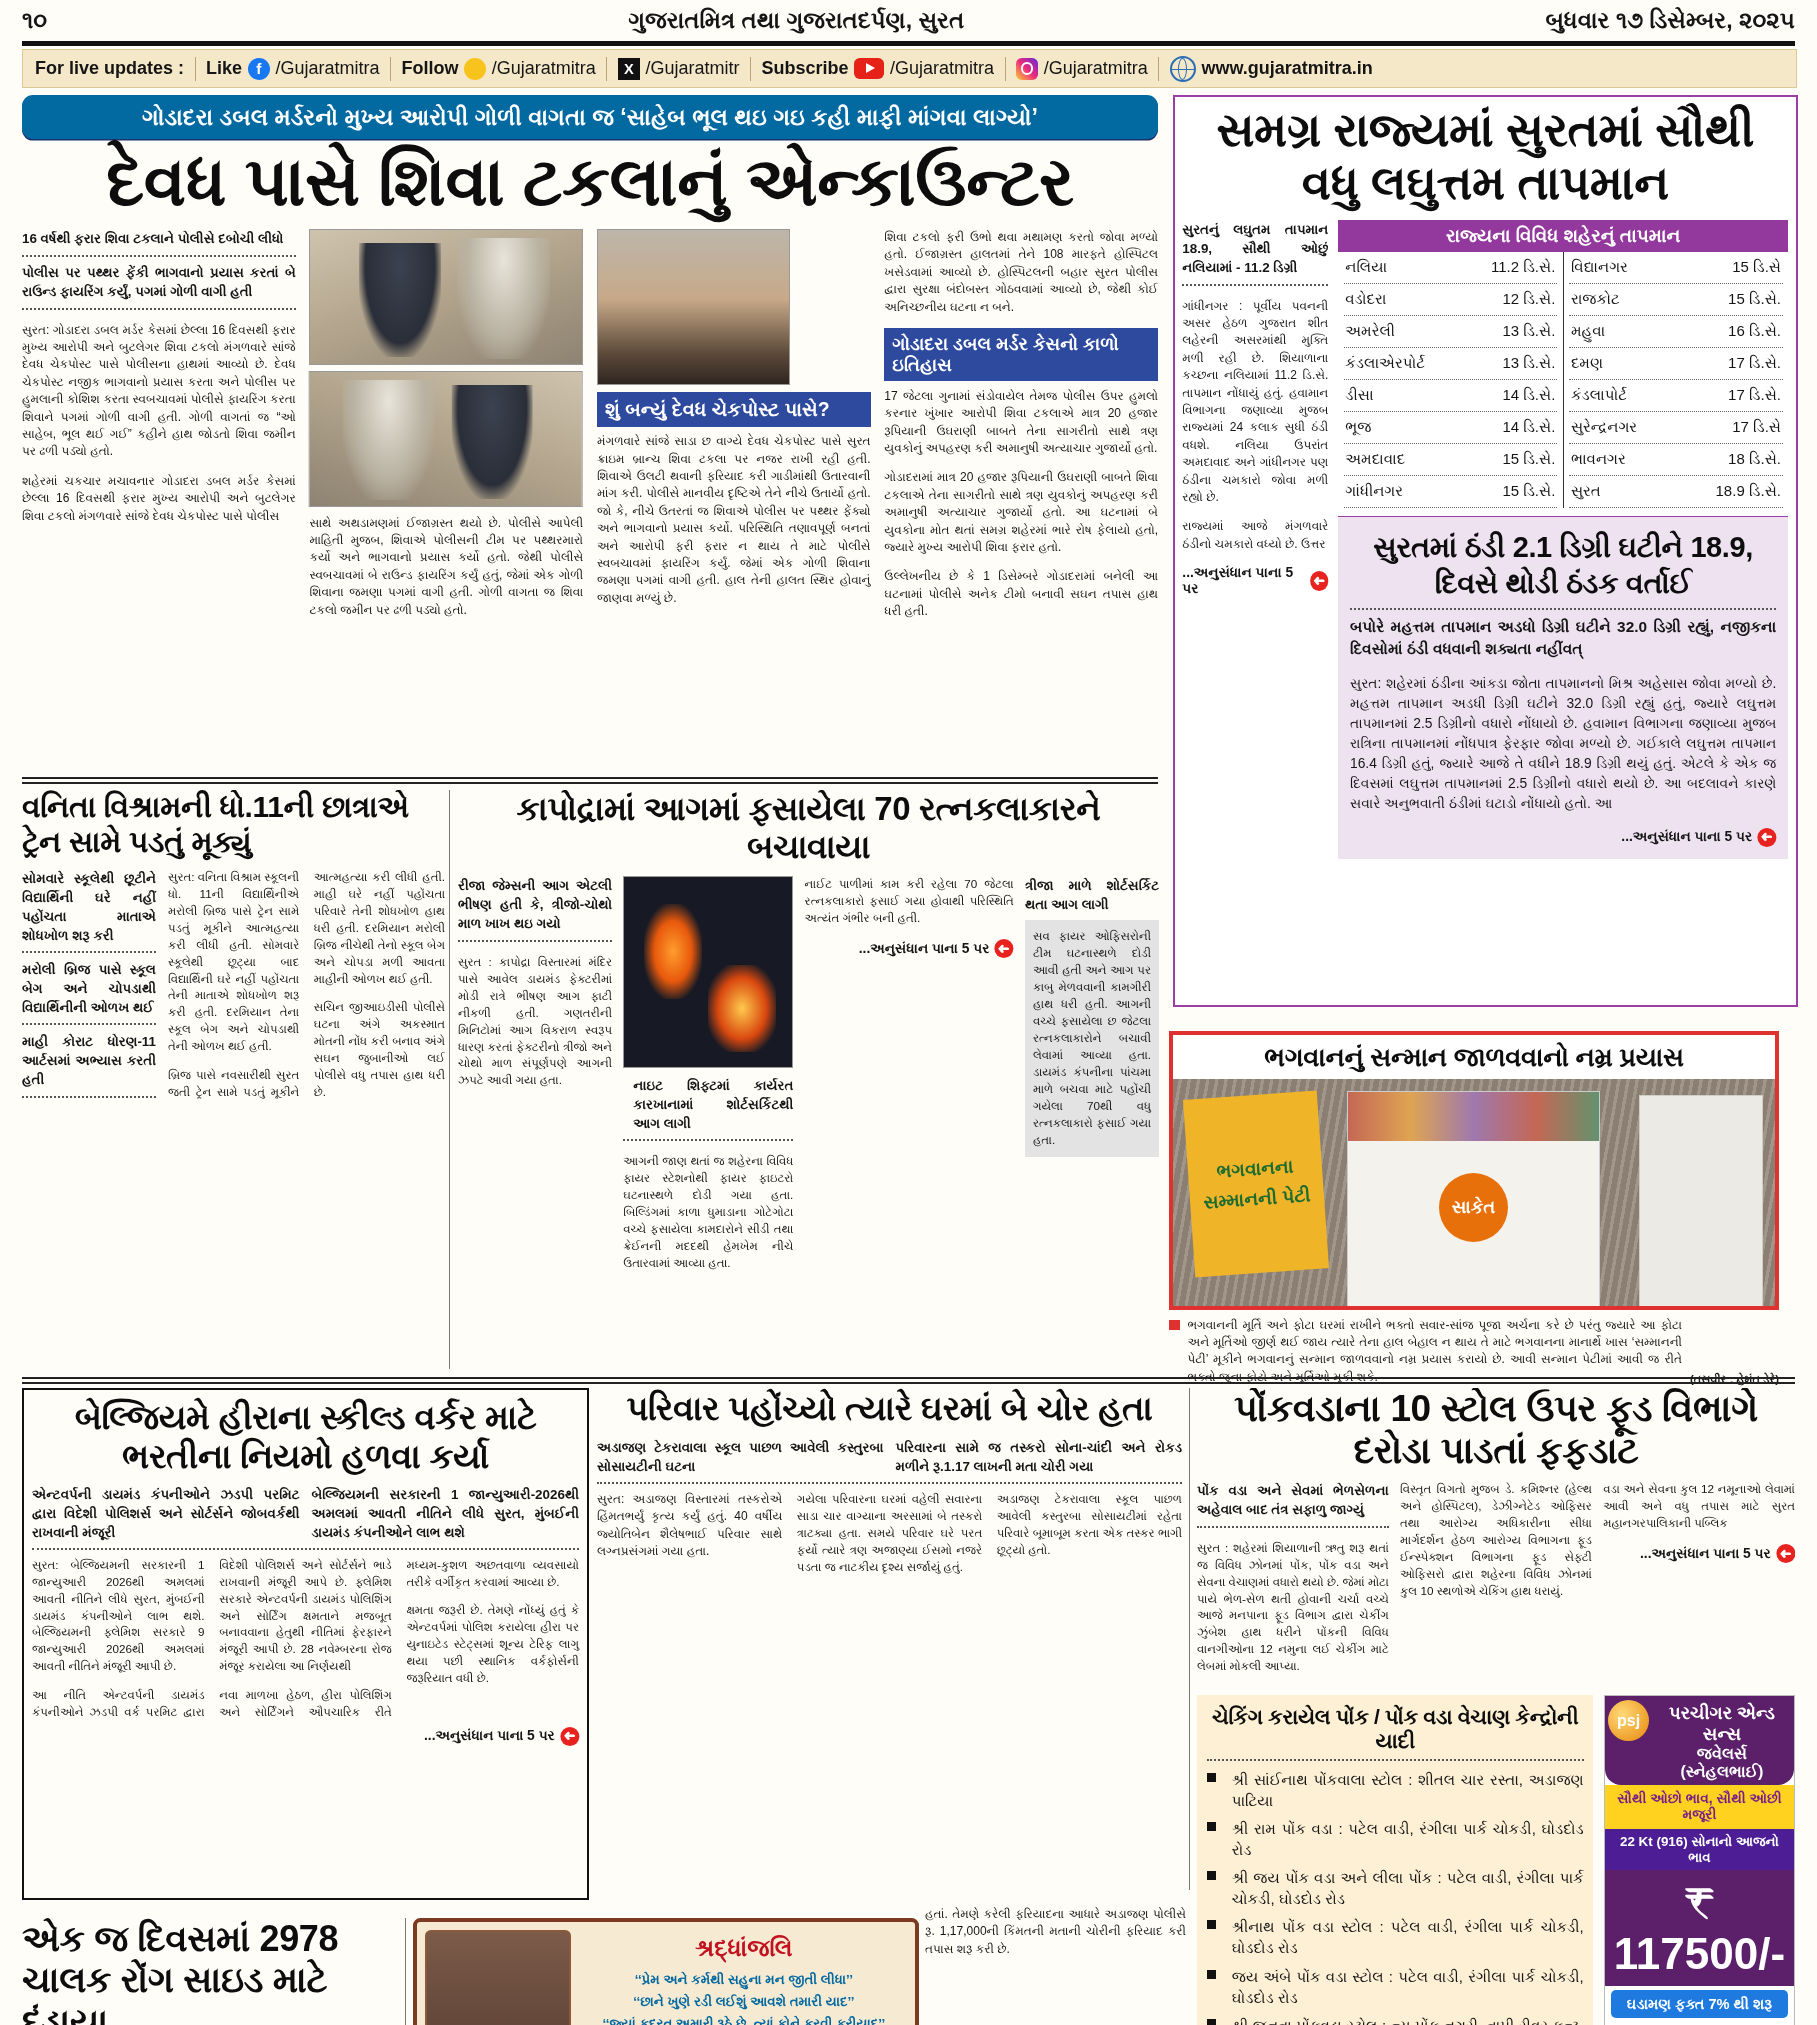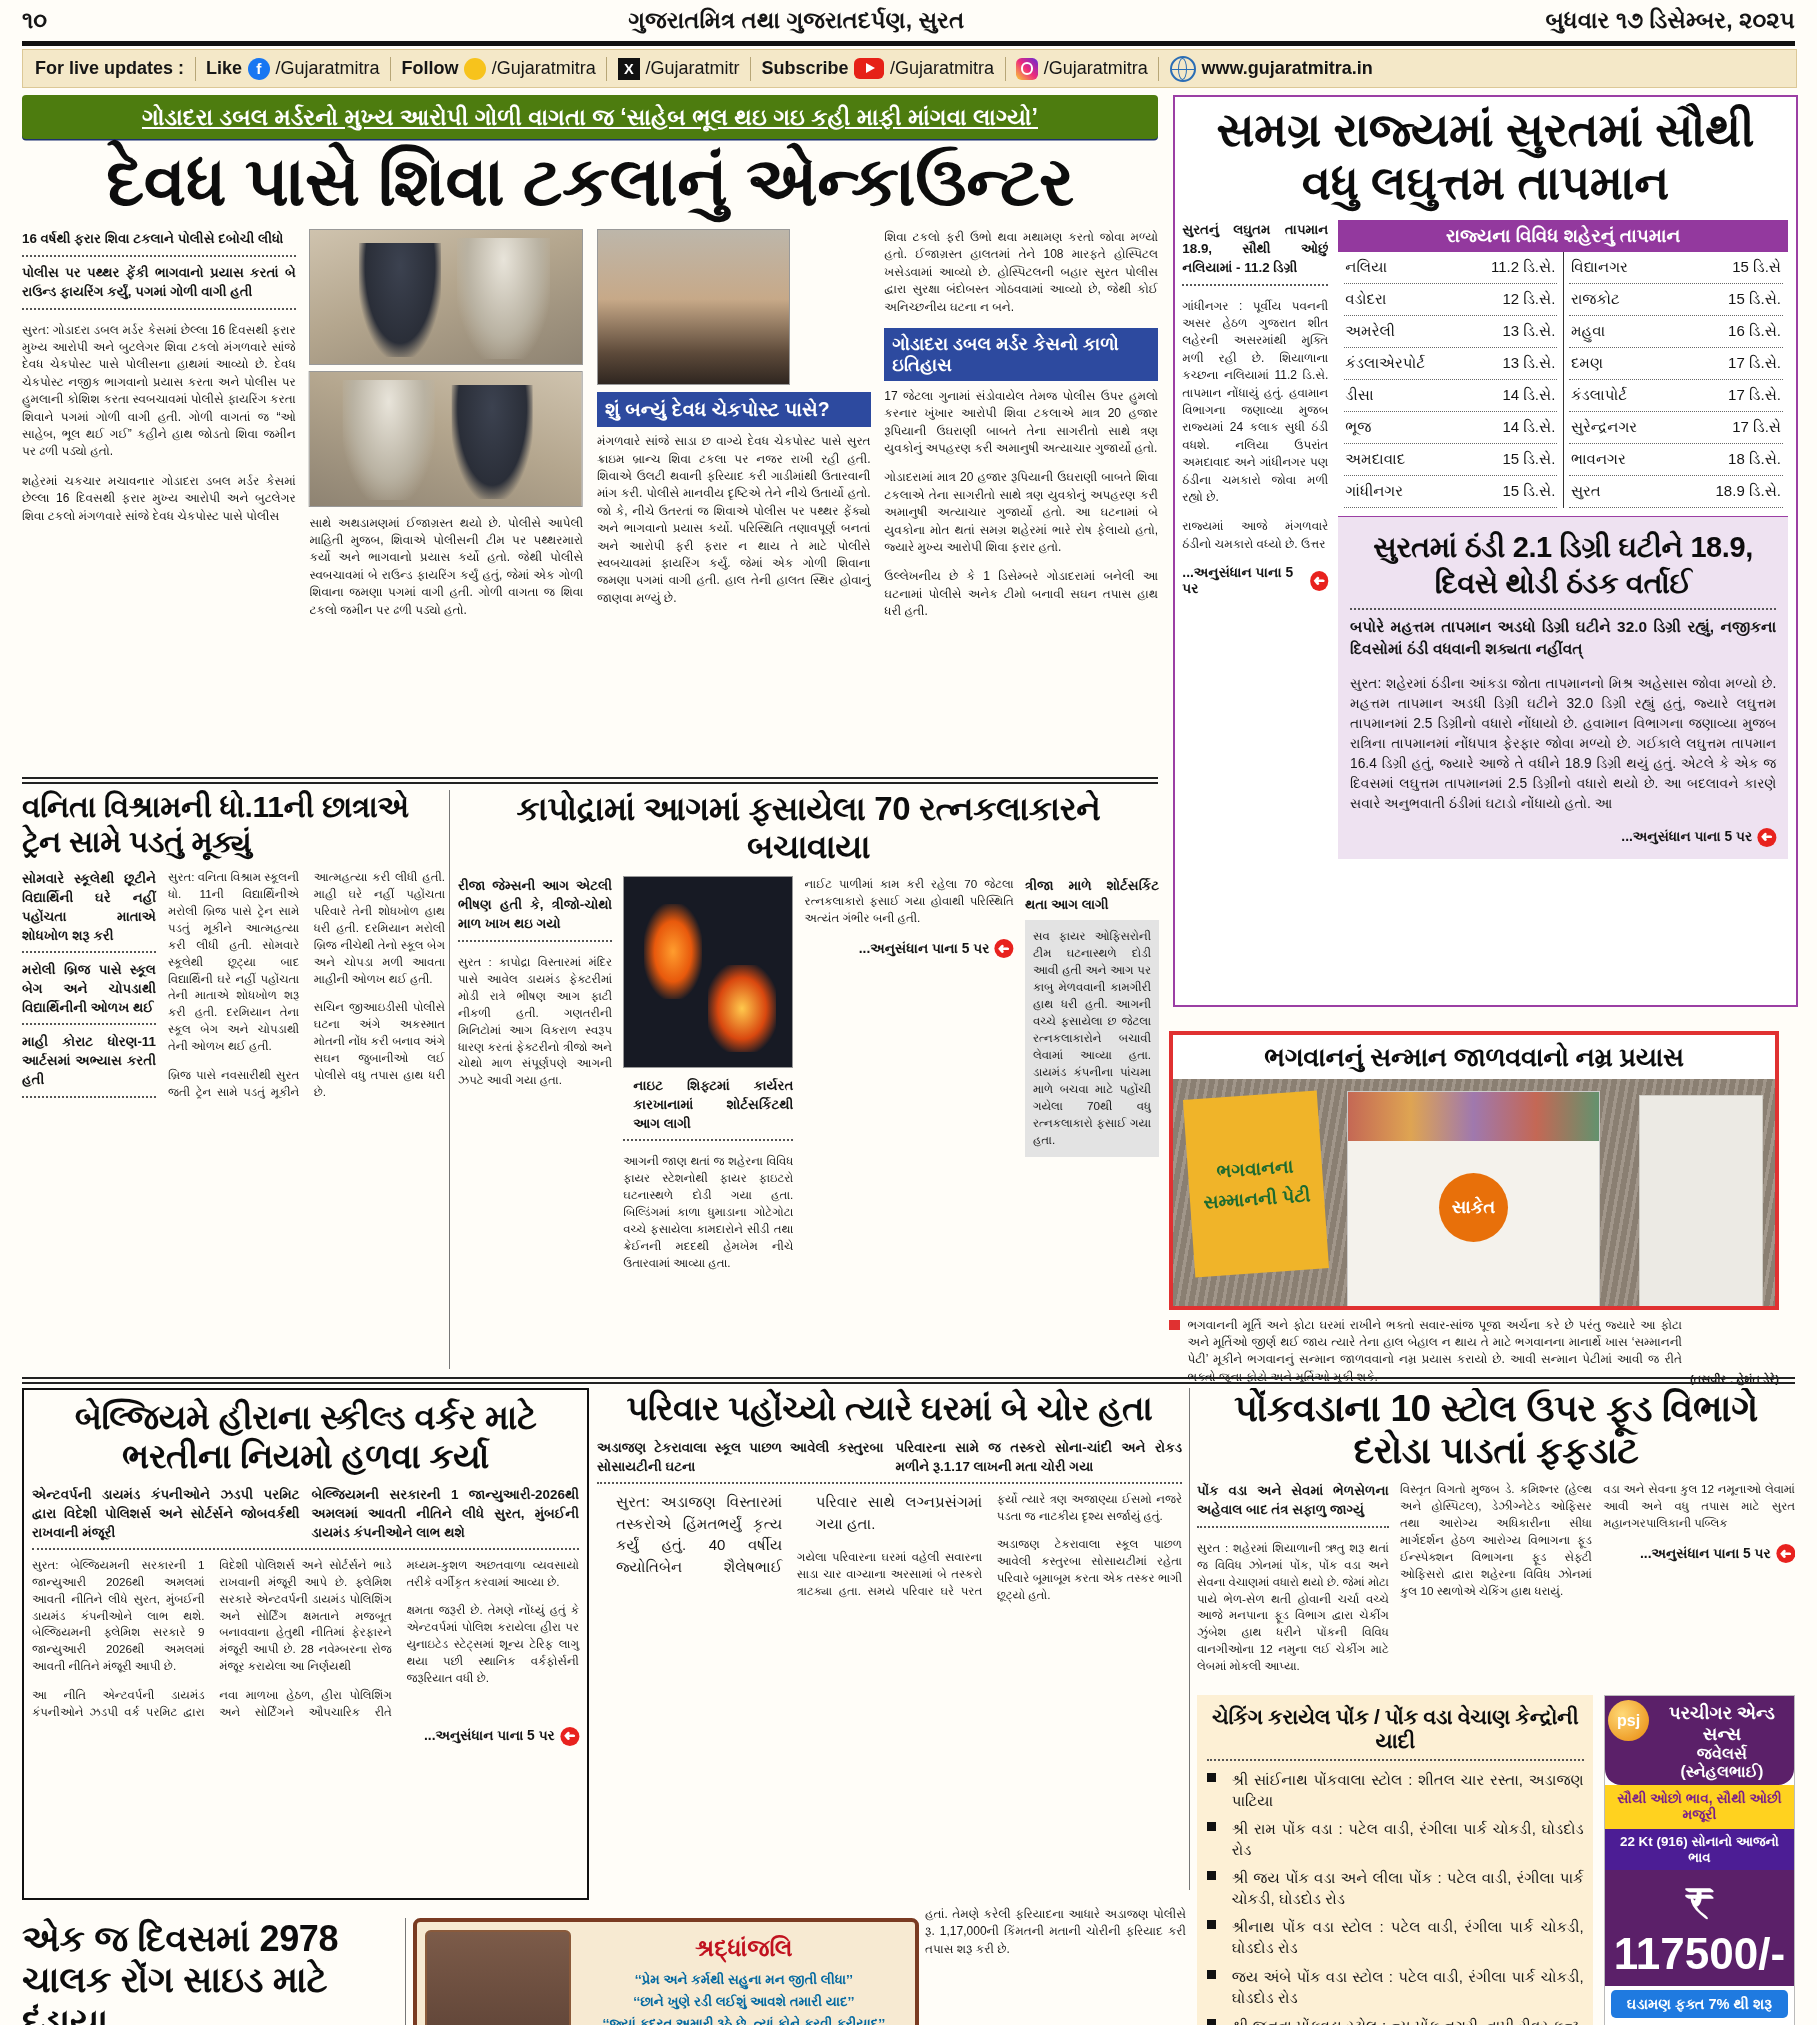--- a/index.html
+++ b/index.html
@@ -7,21 +7,21 @@
   .abs{position:absolute;}
   .ctr{text-align:center;}
   .b{font-weight:bold;}
   .bodytext{font-size:12px;line-height:1.45;text-align:justify;}
   .sub{font-weight:bold;font-size:13.4px;line-height:1.42;text-align:justify;}
   .dsep{border-bottom:2px dotted #555;margin:6.5px 0;}
   .rule{background:#111;}
   .drule{border-top:2px solid #222;border-bottom:2px solid #222;height:3.2px;}
   .vrule{width:1.2px;background:#777;}
   .hl{font-weight:800;color:#0d0d0d;letter-spacing:-0.4px;}
-  .kicker{background:#4d7c0f;color:#fff;display:flex;align-items:center;justify-content:center;font-weight:bold;border-radius:4px;box-shadow:0 1.6px 0 #1c3170;text-decoration:underline;}
+  .kicker{background:#0369a1;color:#fff;display:flex;align-items:center;justify-content:center;font-weight:bold;border-radius:11px;box-shadow:0 1.6px 0 #1c3170;}
   .bluebar{background:#2d4a9f;color:#fff;font-weight:bold;padding:5.7px 8px;}
   .contmark{display:flex;justify-content:flex-end;align-items:center;gap:4.9px;font-weight:800;font-size:13.8px;margin-top:5.7px;}
   .contmark .arr{width:19.4px;height:19.4px;border-radius:50%;background:#e8221e;color:#fff;display:inline-flex;align-items:center;justify-content:center;font-size:12px;transform:scaleX(-1);}
   .cols2{column-count:2;column-gap:14.6px;}
   .cols3{column-count:3;column-gap:14.6px;}
   
   .mast{display:flex;justify-content:space-between;align-items:flex-end;font-weight:800;font-size:23px;}
   .social{background:#f4e8c8;border:0.8px solid #dcc896;display:flex;align-items:center;gap:10.5px;padding:0 12px;font-size:18px;}
   .chip{display:flex;align-items:center;gap:5.7px;border-left:1.2px solid #b7a677;padding-left:10.5px;height:24px;}
   .chip:first-of-type{border-left:none;padding-left:0;}
@@ -352,21 +352,21 @@
   </div>
 
   <div class="abs" style="left:597px;top:1388px;width:585px;height:506px;overflow:hidden;">
     <div class="hl ctr" style="font-size:34px;line-height:1.18;">પરિવાર પહોંચ્યો ત્યારે ઘરમાં બે ચોર હતા</div>
     <div style="display:flex;gap:12px;margin-top:9.7px;">
       <div class="sub" style="flex:1;">અડાજણ ટેકરાવાલા સ્કૂલ પાછળ આવેલી કસ્તુરબા સોસાયટીની ઘટના</div>
       <div class="sub" style="flex:1;">પરિવારના સામે જ તસ્કરો સોના-ચાંદી અને રોકડ મળીને રૂ.1.17 લાખની મતા ચોરી ગયા</div>
     </div>
     <div class="dsep"></div>
     <div class="cols3">
-      <p class="bodytext" style="margin-top:0;font-size:15px;margin-left:19px;">સુરત: અડાજણ વિસ્તારમાં તસ્કરોએ હિંમતભર્યું કૃત્ય કર્યું હતું. 40 વર્ષીય જ્યોતિબેન શૈલેષભાઈ પરિવાર સાથે લગ્નપ્રસંગમાં ગયા હતા.</p>
+      <p class="bodytext" style="margin-top:0;font-size:12px;">સુરત: અડાજણ વિસ્તારમાં તસ્કરોએ હિંમતભર્યું કૃત્ય કર્યું હતું. 40 વર્ષીય જ્યોતિબેન શૈલેષભાઈ પરિવાર સાથે લગ્નપ્રસંગમાં ગયા હતા.</p>
       <p class="bodytext" style="font-size:11.7px;">ગયેલા પરિવારના ઘરમાં વહેલી સવારના સાડા ચાર વાગ્યાના અરસામાં બે તસ્કરો ત્રાટક્યા હતા. સમયે પરિવાર ઘરે પરત ફર્યો ત્યારે ત્રણ અજાણ્યા ઈસમો નજરે પડતા જ નાટકીય દૃશ્ય સર્જાયું હતું.</p>
       <p class="bodytext" style="font-size:11.7px;">અડાજણ ટેકરાવાલા સ્કૂલ પાછળ આવેલી કસ્તુરબા સોસાયટીમાં રહેતા પરિવારે બૂમાબૂમ કરતા એક તસ્કર ભાગી છૂટ્યો હતો.</p>
     </div>
   </div>
 
   <div class="abs vrule" style="left:1189px;top:1388px;height:502px;"></div>
 
   <div class="abs" style="left:1197px;top:1388px;width:598px;height:672px;overflow:hidden;">
     <div class="hl ctr" style="font-size:37px;line-height:1.14;">પોંકવડાના 10 સ્ટોલ ઉપર ફૂડ વિભાગે દરોડા પાડતાં ફફડાટ</div>
     <div style="display:flex;gap:11.3px;margin-top:9px;">

